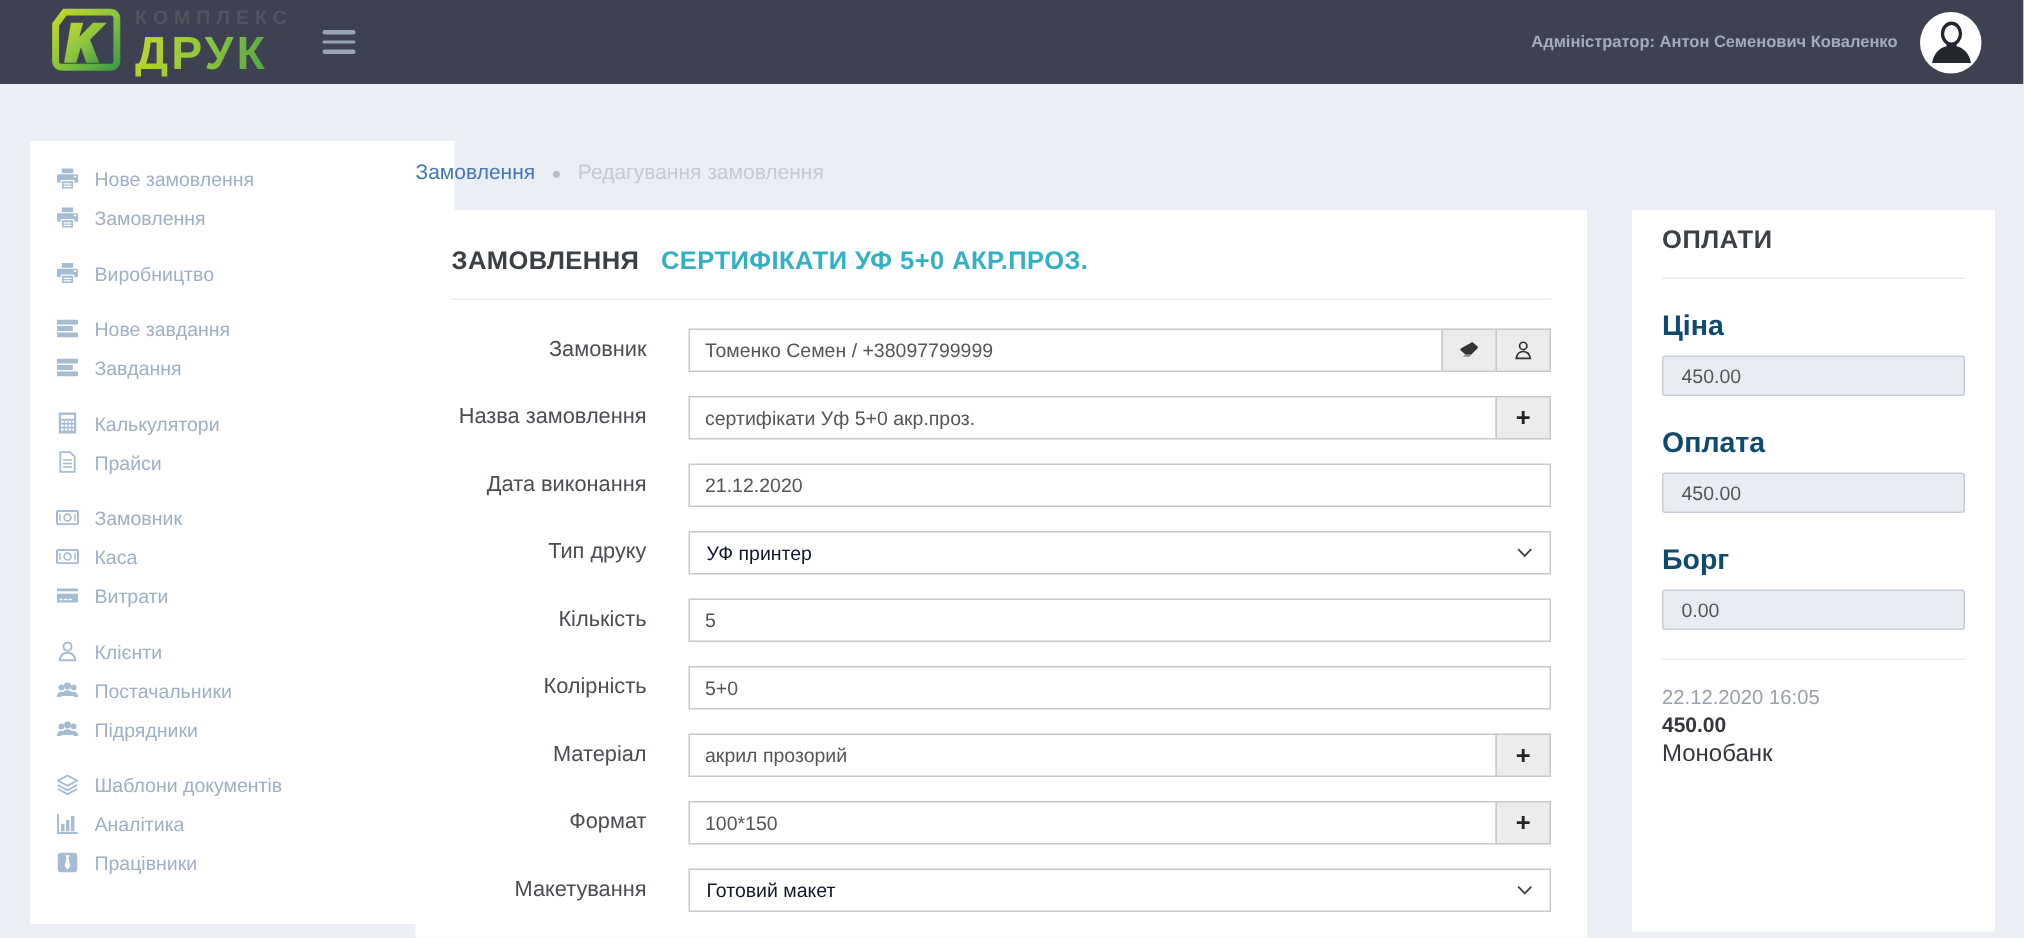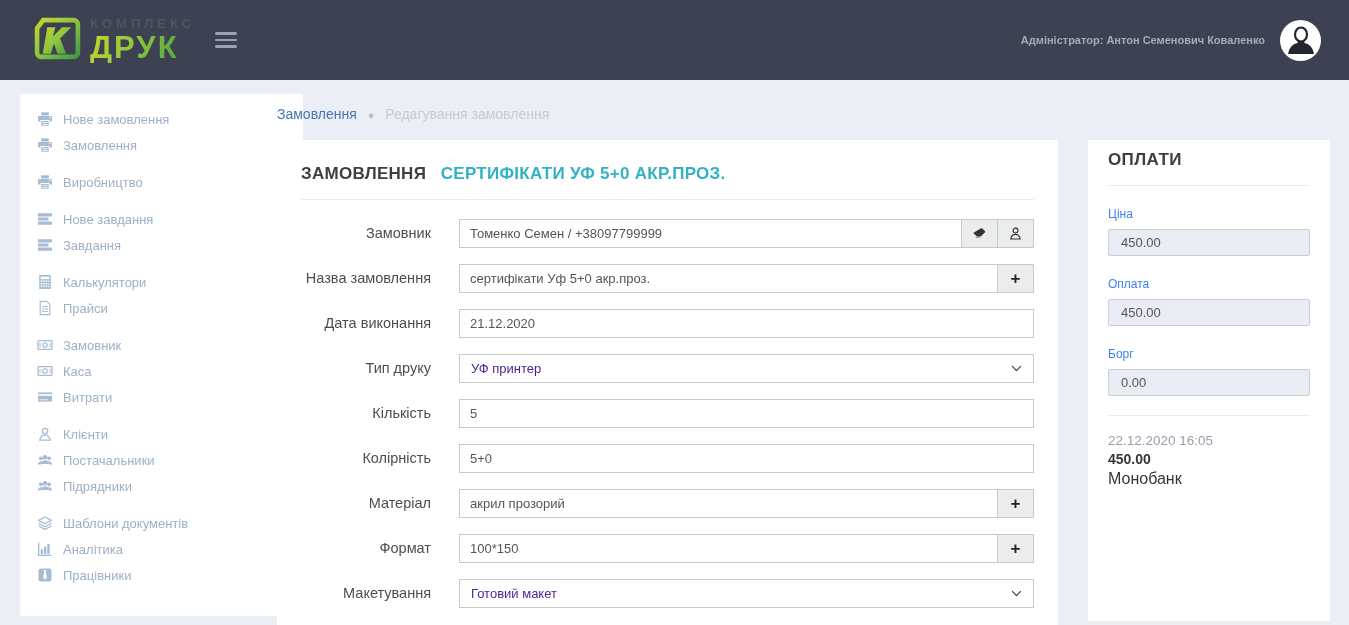--- a/index.html
+++ b/index.html
@@ -6,21 +6,21 @@
   html,body { width:1349px; height:625px; }
   body {
     font-family:"Liberation Sans", sans-serif;
     background:#eceef5;
     position:relative;
     overflow:hidden;
     color:#4a4e52;
   }
   
   .header {
-    position:absolute; top:0; left:0; width:1349px; height:80px;
+    position:absolute; top:0; left:0; width:1349px; height:56px;
     background:#3d4152; display:flex; align-items:center;
   }
   .logo { display:flex; align-items:center; margin-left:33px; }
   .logo-badge { width:49px; height:49px; }
   .brand { display:flex; flex-direction:column; margin-left:8px; line-height:1; }
   .brand-top { font-size:13px; letter-spacing:4px; font-weight:bold; color:#51555f; }
   .brand-bottom {
     font-size:31px; font-weight:bold; letter-spacing:2px; margin-top:2px;
     color:#8bc53f;
     background:linear-gradient(110deg,#c3d62e 0%, #8bc53f 45%, #3f9b44 100%);
@@ -73,31 +73,31 @@
   }
   .ctrl-btn {
     width:37px; height:29px; margin-left:-1px; background:#ebeced; border:1px solid #c9c9c9;
     display:flex; align-items:center; justify-content:center; cursor:pointer;
     font-size:17px; font-weight:bold; color:#222; flex-shrink:0; font-family:inherit;
   }
   .ctrl-btn svg { width:15px; height:15px; color:#333; }
   .select-box {
     flex:1; height:29px; border:1px solid #c9c9c9; background:#fff; cursor:pointer;
     display:flex; align-items:center; justify-content:space-between; padding:0 11px;
-    font-size:13px; color:#4c1d95;
+    font-size:13px; color:#0f172a;
   }
   .select-box svg { width:11px; height:7px; flex-shrink:0; }
   
   .pay-card {
     position:absolute; left:1088px; top:140px; width:242px; height:481px;
     background:#fff; padding:10px 20px 0 20px;
   }
   .pay-title { font-size:17px; font-weight:bold; color:#3b4045; letter-spacing:.4px; }
   .pay-divider { border-bottom:1px solid #ececec; margin-top:15px; }
-  .pay-field-label { font-size:12px; color:#3b82f6; margin-top:21px; margin-bottom:8px; }
+  .pay-field-label { font-size:19px; color:#0c4a6e; margin-top:21px; margin-bottom:8px;font-weight:bold; }
   .pay-value {
     height:27px; background:#e9ecf2; border:1px solid #c7cdd9; border-radius:2px;
     display:flex; align-items:center; padding:0 12px; font-size:13px; color:#555;
   }
   .pay-history { margin-top:15px; }
   .pay-entry { line-height:19px; }
   .pay-entry .pe-date { color:#9aa0ab; font-size:13.5px; }
   .pay-entry .pe-amount { color:#33363a; font-size:14px; font-weight:bold; }
   .pay-entry .pe-method { color:#33363a; font-size:16px; }
 </style>

